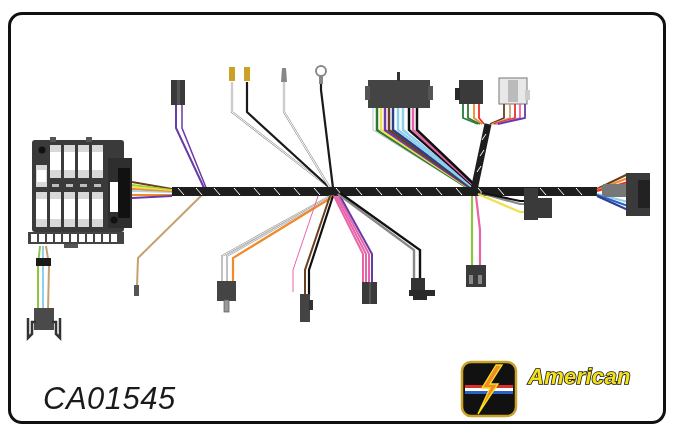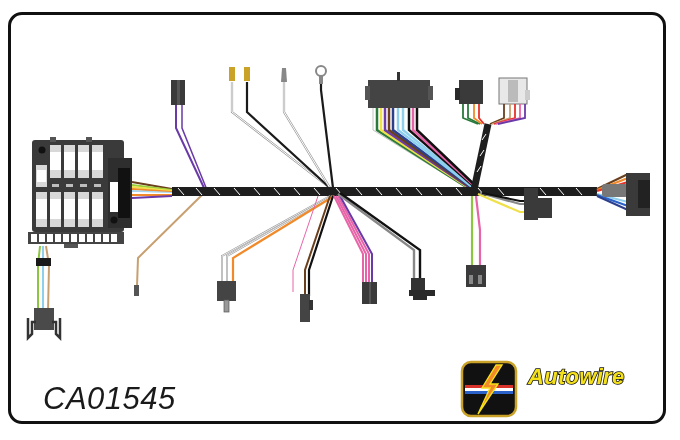--- a/index.html
+++ b/index.html
@@ -274,14 +274,14 @@
 <div class="part-number">CA01545</div>
 
 <div class="brand">
   <svg width="58" height="58" viewBox="0 0 58 58" style="position:absolute;left:0;top:0">
     <rect x="2" y="2" width="54" height="54" rx="9" fill="#111" stroke="#c9a227" stroke-width="2.5"></rect>
     <rect x="5" y="25" width="48" height="3" fill="#d9322a"></rect>
     <rect x="5" y="28" width="48" height="3" fill="#ffffff"></rect>
     <rect x="5" y="31" width="48" height="3" fill="#2a62c9"></rect>
     <path d="M36 5 L22 28 L30 28 L18 54 L38 24 L30 24 L42 5 Z" fill="#f28a2a" stroke="#f5e11a" stroke-width="1.4"></path>
   </svg>
-  <span class="brand-text brand-line1">Autowire</span>
+  <span class="brand-text brand-line1">American</span>
 </div>
 
 </body></html>

